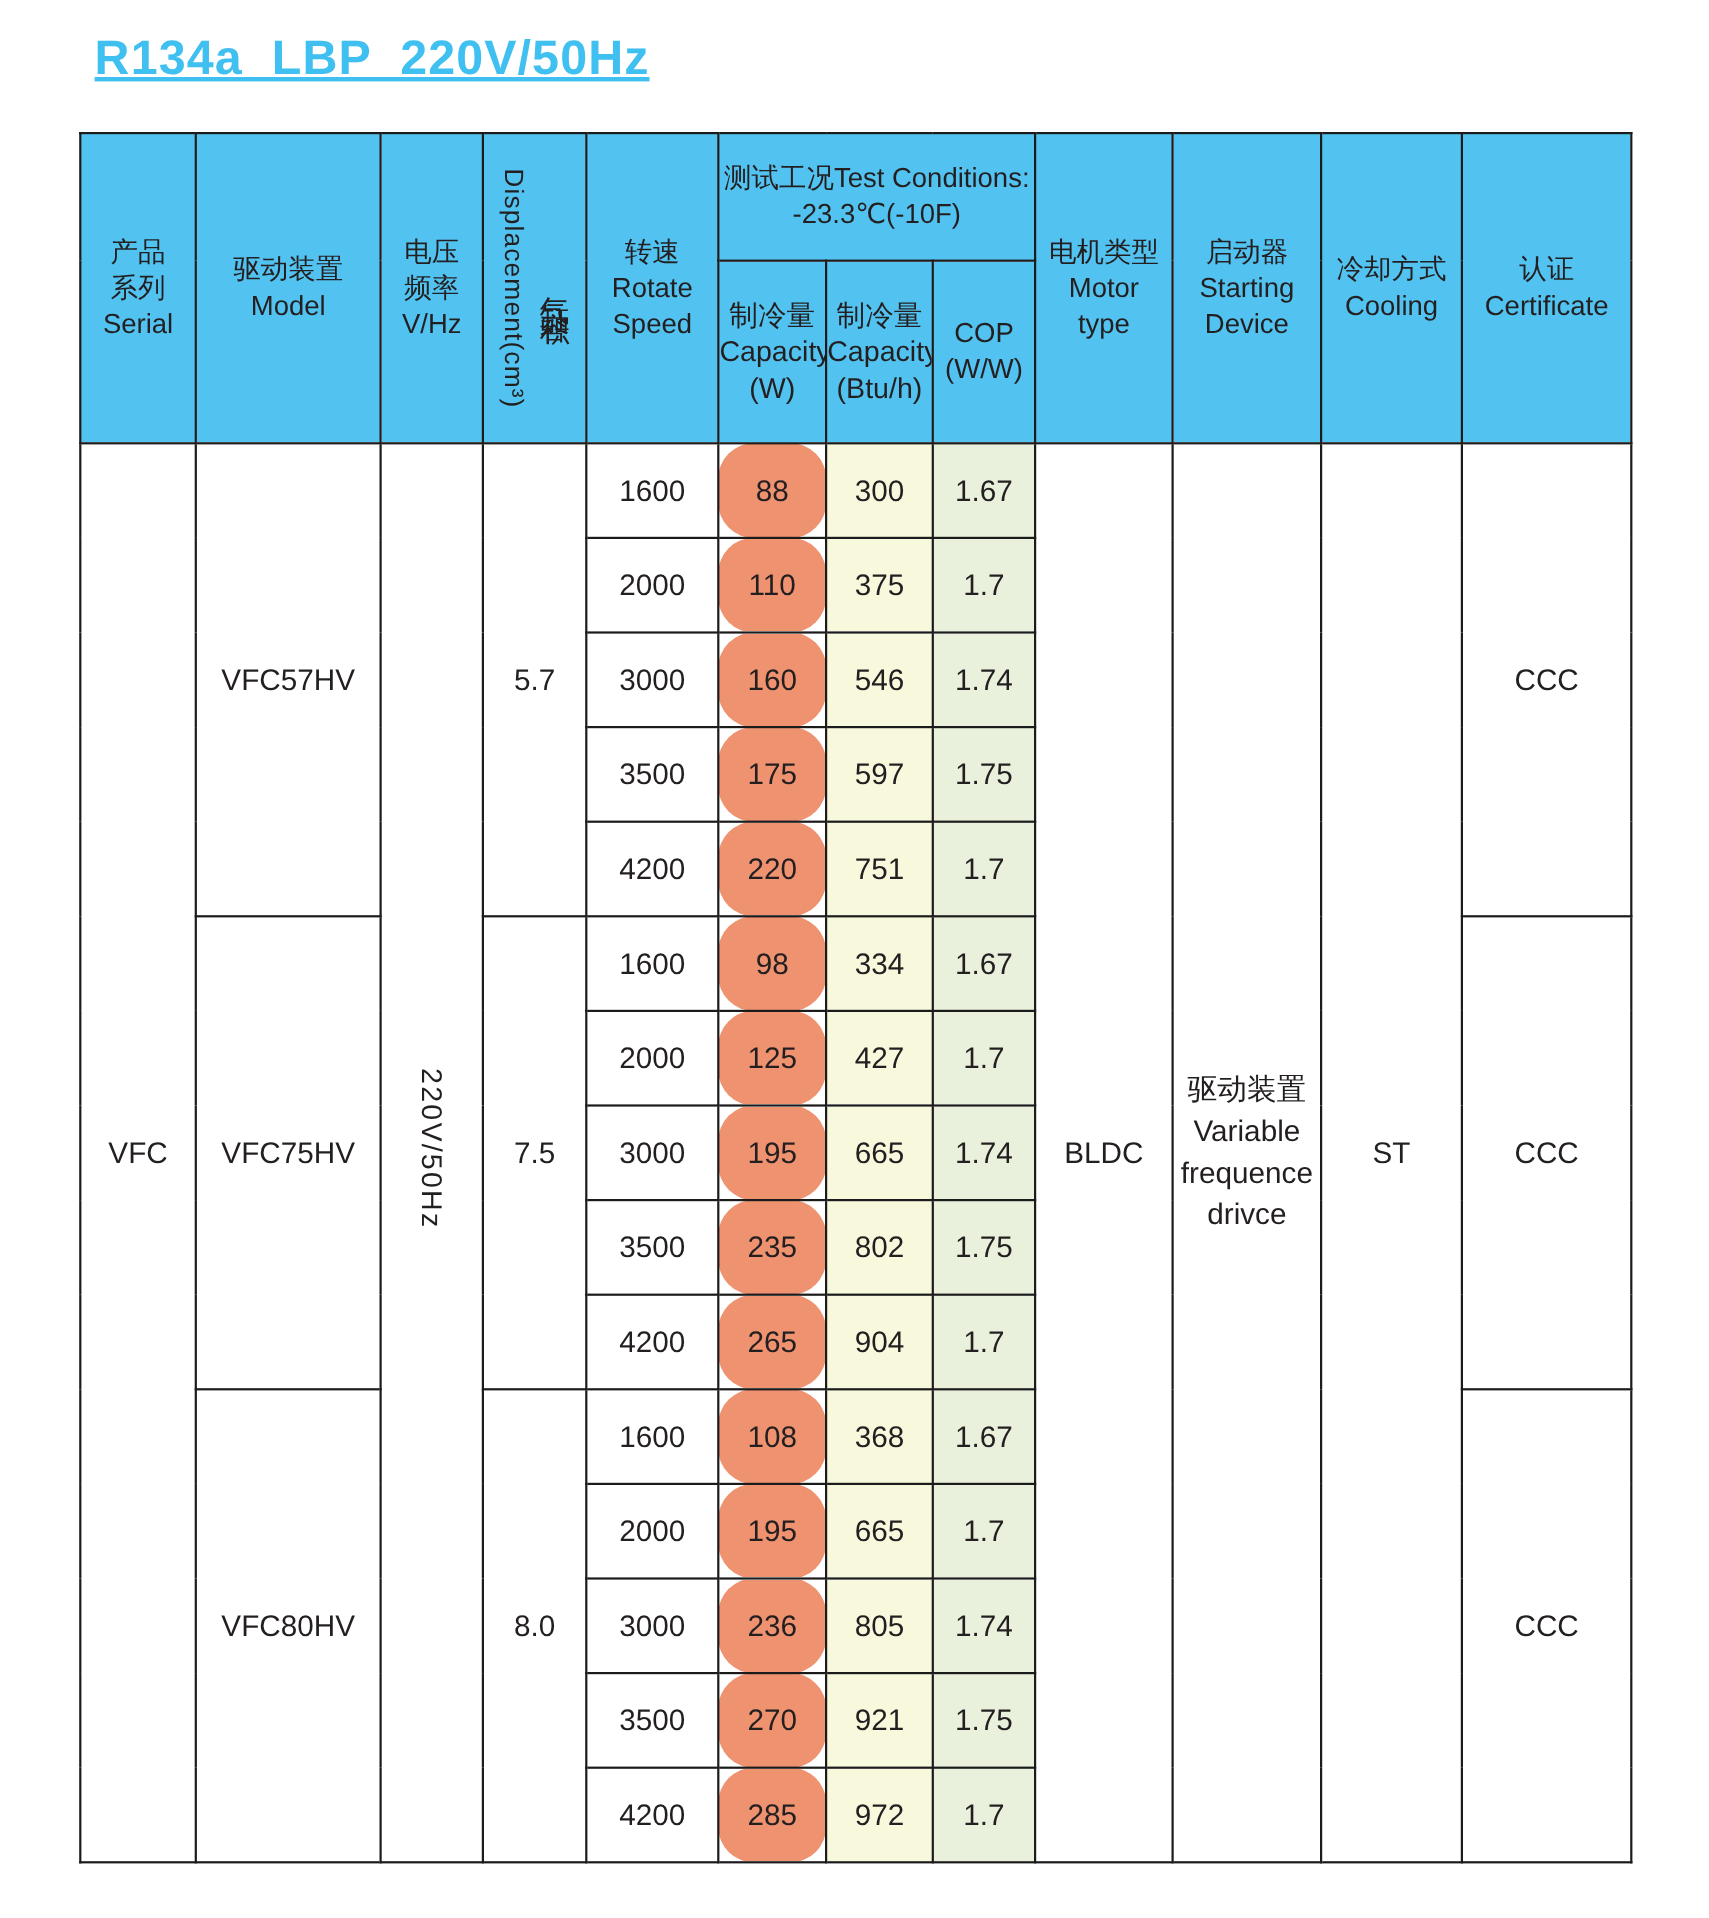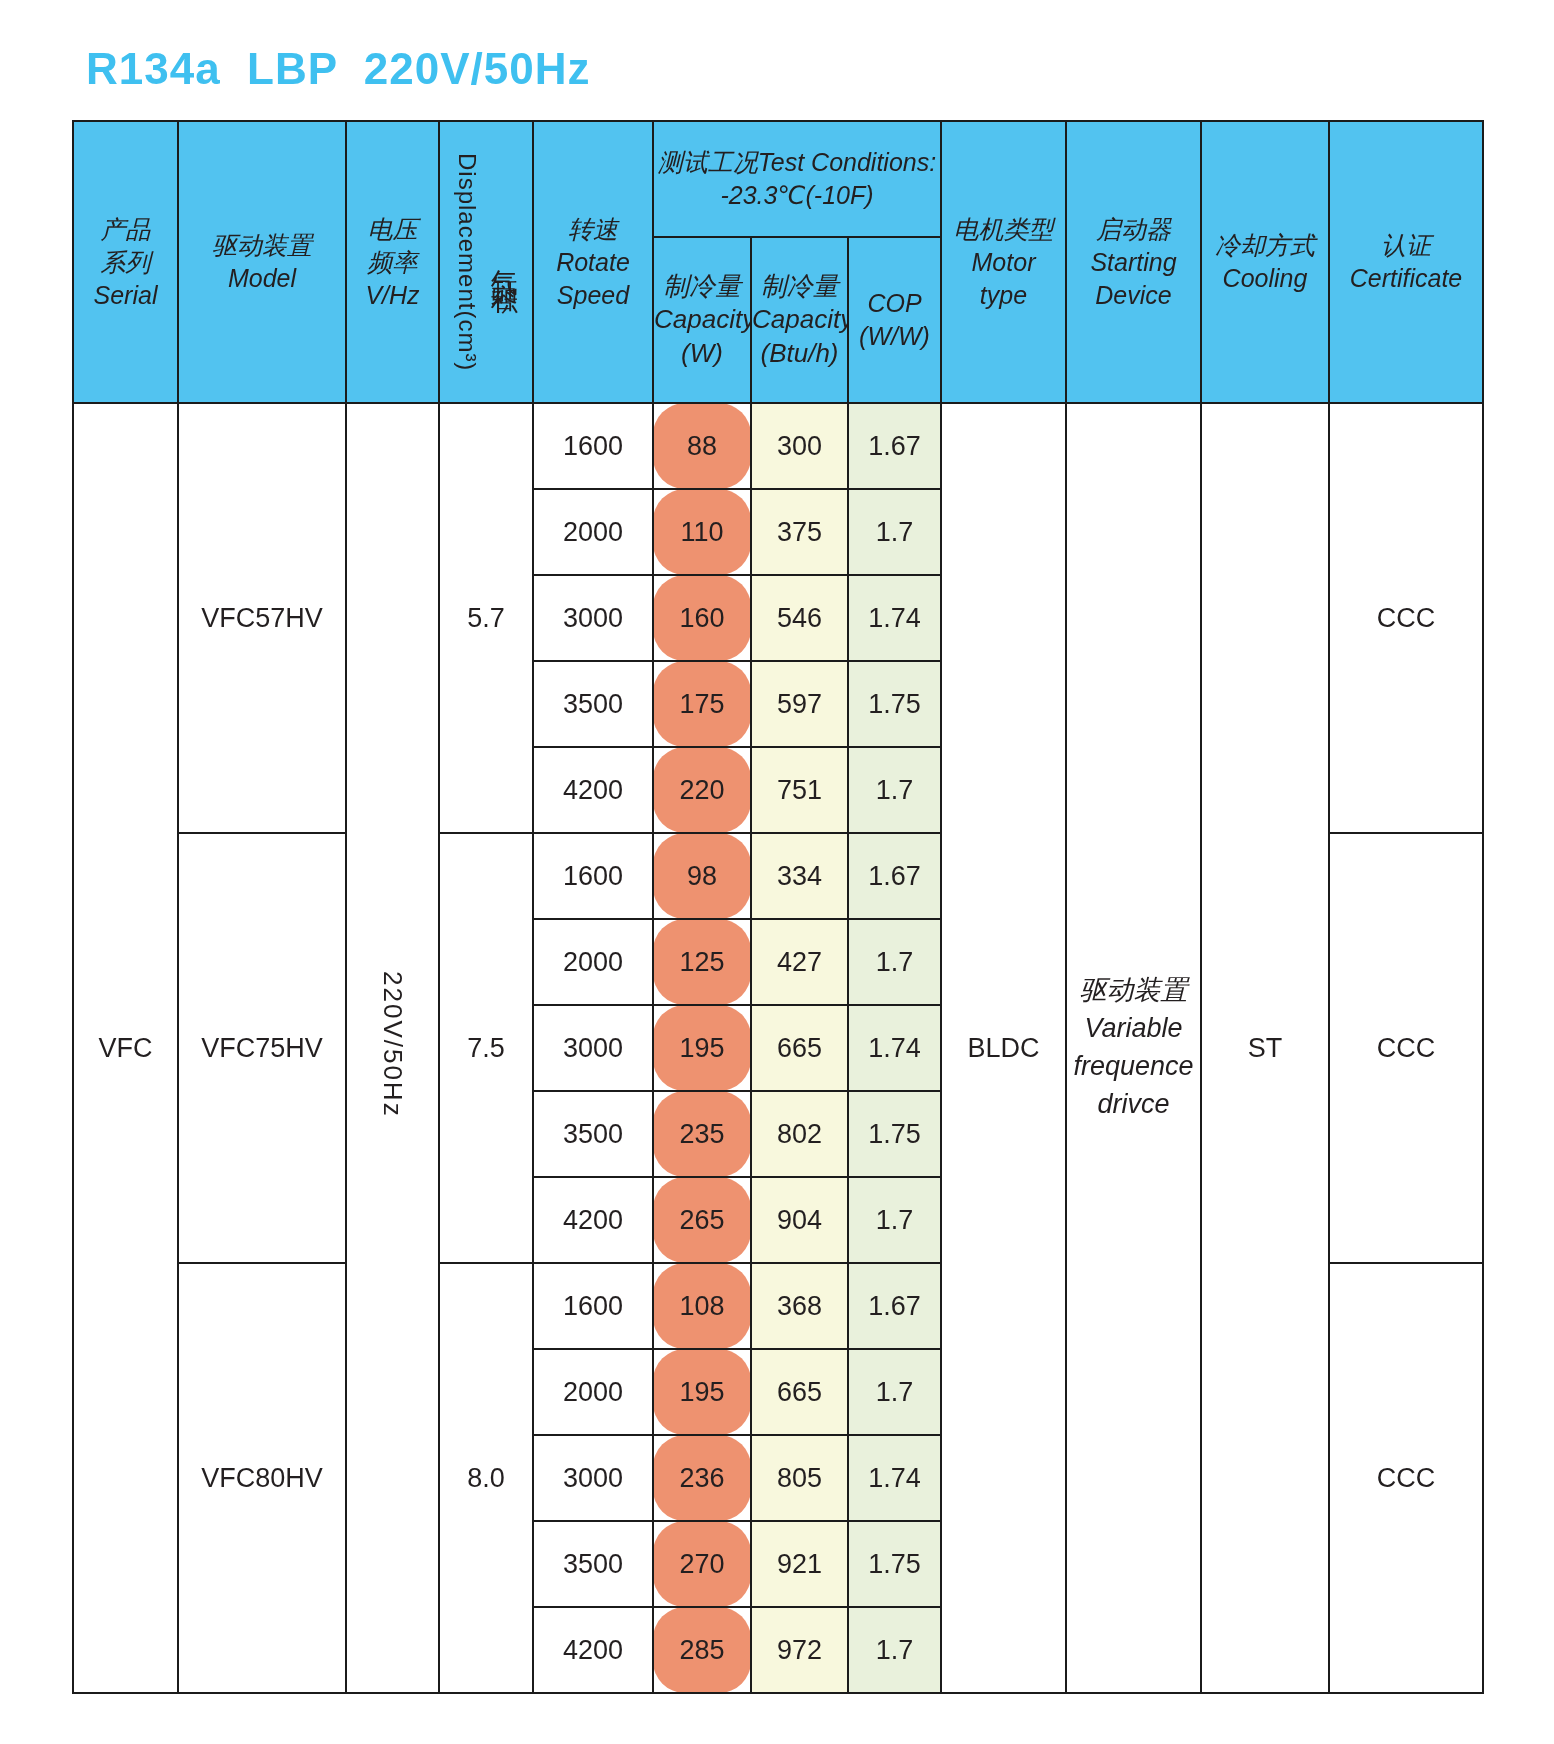--- a/index.html
+++ b/index.html
@@ -6,27 +6,28 @@
   html, body {
     margin: 0; padding: 0;
     background: #ffffff;
     width: 1554px; height: 1744px;
     font-family: "Liberation Sans", "DejaVu Sans", sans-serif;
     color: var(--text, #231f20);
     position: relative;
   }
   h1.page-title {
     position: absolute;
-    left: 86px; top: 44px;
+    left: 86px; top: 28px;
     margin: 0;
     font-size: 44px;
     font-weight: bold;
     letter-spacing: 1px;
     white-space: pre;
     color: var(--title, #3fc0f0);
+    text-decoration: underline;
   }
   table.spec-table {
     position: absolute;
     left: 72px; top: 120px;
     width: 1410px;
     border-collapse: collapse;
     table-layout: fixed;
   }
   .spec-table th, .spec-table td {
     border: 2px solid var(--border, #1b1b1b);
@@ -42,21 +43,21 @@
     line-height: 1.32;
   }
   .spec-table thead tr.hrow-top    { height: 116px; }
   .spec-table thead tr.hrow-bottom { height: 166px; }
   .spec-table thead th.subhead { font-size: 26px; line-height: 1.28; }
   .spec-table tbody tr { height: 86px; }
   .spec-table tbody td {
     background: #ffffff;
     font-size: 27px;
   }
-  .pre { white-space: pre-line; font-style: italic; }
+  .pre { white-space: pre-line; }
   .bg-w   { background: var(--capacity_w_bg, #ee9270) !important; border-radius: 32px; }
   .bg-btu { background: var(--capacity_btu_bg, #f8f8dd) !important; }
   .bg-cop { background: var(--cop_bg, #e9f1dc) !important; }
   .vtext {
     writing-mode: vertical-rl;
     text-orientation: mixed;
     letter-spacing: 2px;
     font-size: 26px;
   }
   .disp-flex {

